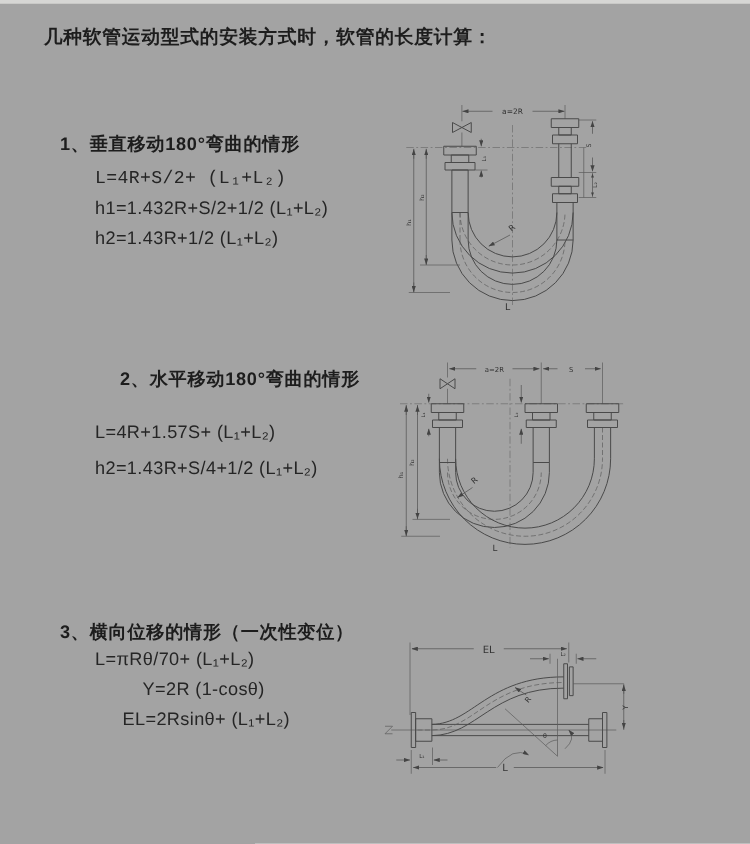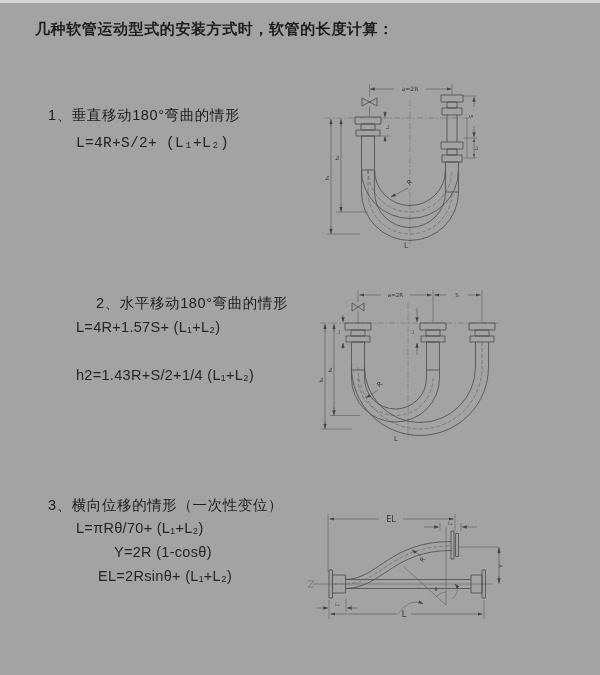--- a/index.html
+++ b/index.html
@@ -8,21 +8,21 @@
     background:#a3a3a3;overflow:hidden;
     font-family:"Liberation Sans","DejaVu Sans",sans-serif;
     padding-left:40px;
   }
   .scan-edge{position:absolute;top:0;left:0;right:0;height:3px;background:#d6d6d4;}
   .title{
     position:absolute;left:35px;top:20px;font-size:15px;font-weight:bold;
     color:#1d1d1d;letter-spacing:0.6px;white-space:nowrap;
   }
   .sec-h{
-    position:absolute;left:48px;font-size:14.5px;font-weight:normal;
+    position:absolute;left:48px;font-size:14.5px;font-weight:bold;
     color:#1d1d1d;letter-spacing:0.6px;white-space:nowrap;
   }
   .formula{
     position:absolute;left:76px;font-size:14.5px;color:#252525;
     letter-spacing:0.3px;white-space:nowrap;
   }
   svg{position:absolute;overflow:visible;}
   svg line, svg path, svg rect, svg polyline{vector-effect:non-scaling-stroke;}
   .dwg{stroke:#4a4a4a;stroke-width:0.8;fill:none;}
   .thin{stroke:#5a5a5a;stroke-width:0.55;fill:none;}
@@ -35,24 +35,26 @@
 </head>
 <body>
 
 <div id="page">
   <div class="scan-edge"></div>
 
   <div class="title">几种软管运动型式的安装方式时，软管的长度计算：</div>
 
   <div class="sec-h" style="top:106px;">1、垂直移动180°弯曲的情形</div>
   <div class="formula" style="top:135px;font-family:Liberation Mono, monospace;">L=4R+S/2+ (L₁+L₂)</div>
+  <div class="formula" style="top:159px;">h1=1.432R+S/2+1/2 (L₁+L₂)</div>
+  <div class="formula" style="top:183px;">h2=1.43R+1/2 (L₁+L₂)</div>
 
   <div class="sec-h" style="top:294px;margin-left:48px;">2、水平移动180°弯曲的情形</div>
-  <div class="formula" style="top:319px;">L=4R+1.57S+ (L₁+L₂)</div>
-  <div class="formula" style="top:367px;">h2=1.43R+S/2+1/4 (L₁+L₂)</div>
+  <div class="formula" style="top:338px;">L=4R+1.57S+ (L₁+L₂)</div>
+  <div class="formula" style="top:367px;">h2=1.43R+S/4+1/2 (L₁+L₂)</div>
 
   <div class="sec-h" style="top:496px;">3、横向位移的情形（一次性变位）</div>
   <div class="formula" style="top:520px;">L=πRθ/70+ (L₁+L₂)</div>
   <div class="formula" style="top:544px;margin-left:38px;">Y=2R (1-cosθ)</div>
   <div class="formula" style="top:568px;margin-left:22px;">EL=2Rsinθ+ (L₁+L₂)</div>
 
   <svg style="left:320px;top:80px;" width="170" height="172" viewBox="320 80 170 172">
     <defs>
       <marker id="m1" markerUnits="userSpaceOnUse" markerWidth="5" markerHeight="3.4" refX="4.8" refY="1.7" orient="auto">
         <path d="M0,0 L5,1.7 L0,3.4 Z" class="arr"></path>

